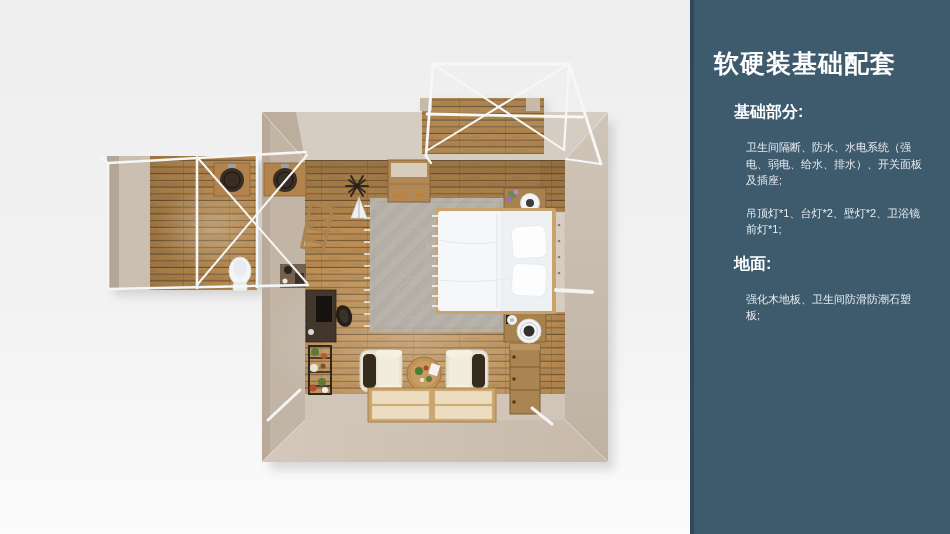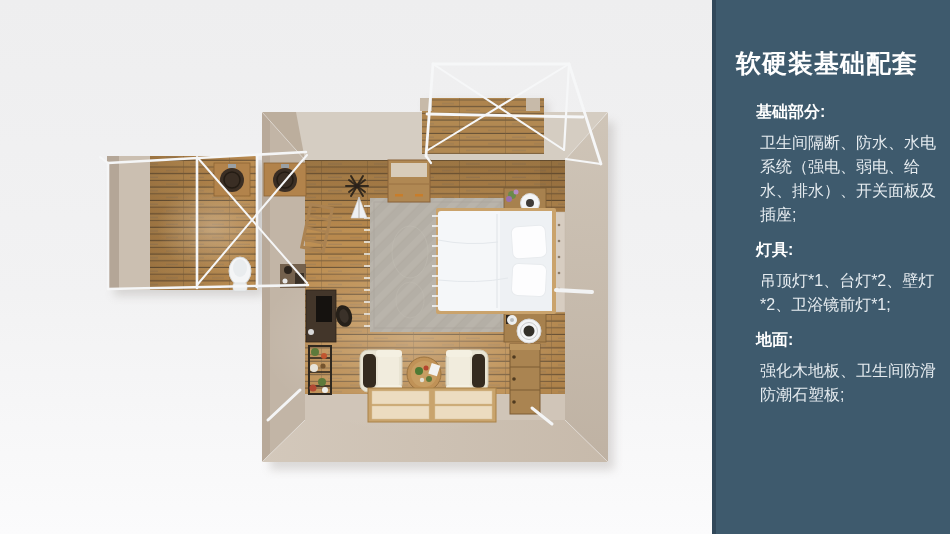--- a/index.html
+++ b/index.html
@@ -11,35 +11,35 @@
     --page-bg-bottom:#fbfbfc;
   }
   html,body{margin:0;padding:0;background:#e8e8e8;}
   .stage{
     position:relative;width:950px;height:534px;overflow:hidden;
     background:linear-gradient(180deg,var(--page-bg-top) 0%,#f2f2f3 55%,var(--page-bg-bottom) 100%);
     font-family:"Liberation Sans","DejaVu Sans",sans-serif;
   }
   .plan{position:absolute;left:0;top:0;}
   .sidebar{
-    position:absolute;top:0;right:0;width:238px;height:534px;box-sizing:border-box;
+    position:absolute;top:0;right:0;width:260px;height:534px;box-sizing:border-box;
     background:var(--sidebar-bg);
     border-left:4px solid var(--sidebar-edge);
     padding:50px 16px 0 20px;color:#fff;
   }
   .sidebar-title{
     font-size:25px;font-weight:700;letter-spacing:1px;line-height:1.05;
     margin:0 0 26px 0;color:var(--sidebar-heading);white-space:nowrap;
   }
   .section{margin:0 0 13px 16px;}
   .section-heading{
     font-size:16px;font-weight:700;margin:0 0 6px 4px;color:var(--sidebar-heading);
   }
   .section-body{
-    font-size:16px;line-height:1.5;margin:8px;width:176px;color:var(--sidebar-body);
+    font-size:11px;line-height:1.5;margin:16px;width:176px;color:var(--sidebar-body);
     word-break:break-all;
   }
 </style>
 </head>
 <body>
 
 <div class="stage">
 
   <svg class="plan" width="720" height="534" viewBox="0 0 720 534">
     <defs>
@@ -355,21 +355,20 @@
 
     <div class="section">
       <h2 class="section-heading">基础部分:</h2>
       <p class="section-body">卫生间隔断、防水、水电系统（强电、弱电、给水、排水）、开关面板及插座;</p>
     </div>
 
     <div class="section">
     </div>
 
     <div class="section">
-      <h2 class="section-heading">灯具:</h2>
       <p class="section-body">吊顶灯*1、台灯*2、壁灯*2、卫浴镜前灯*1;</p>
     </div>
 
 
     <div class="section">
       <h2 class="section-heading">地面:</h2>
       <p class="section-body">强化木地板、卫生间防滑防潮石塑板;</p>
     </div>
   </aside>
 

